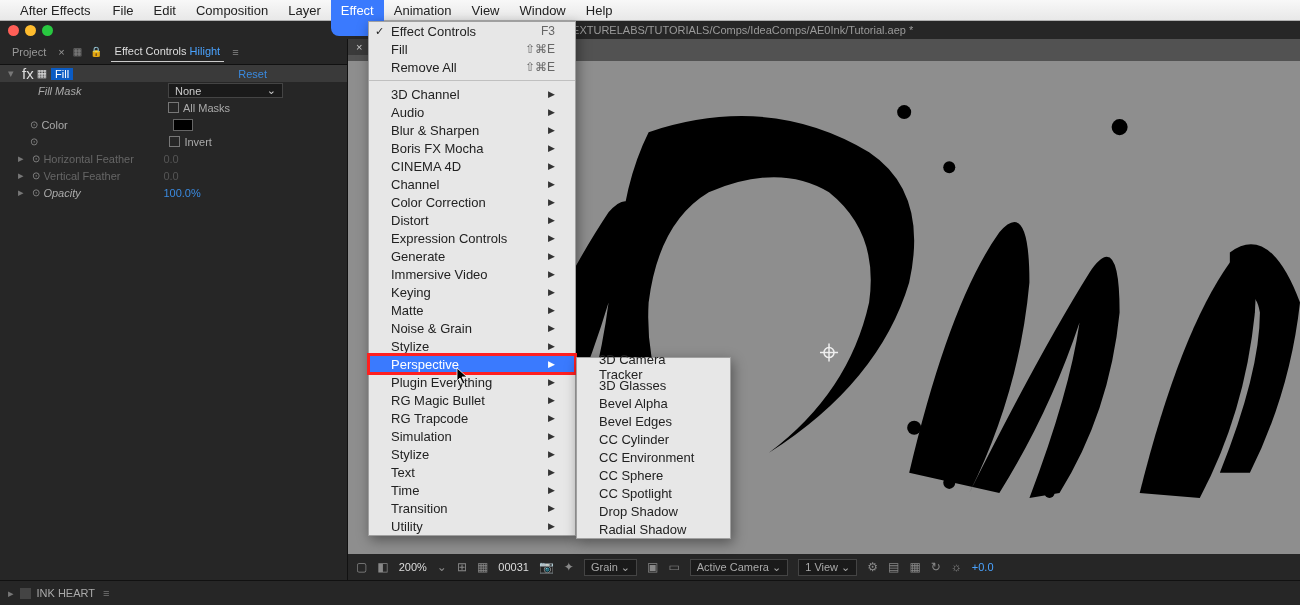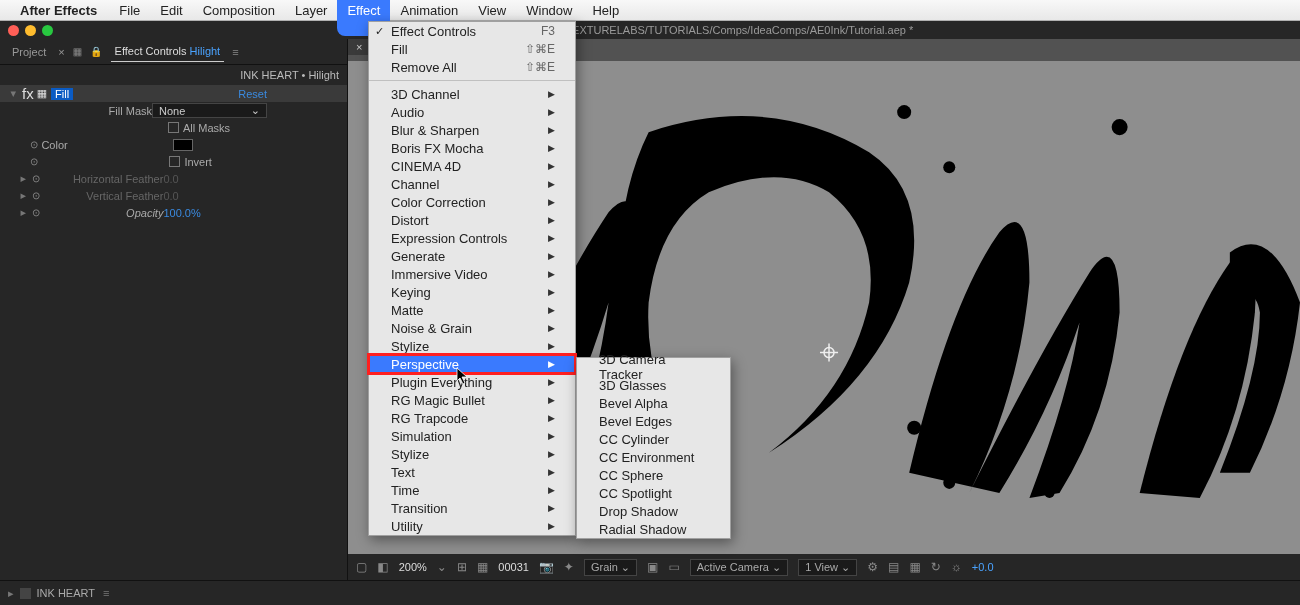--- a/index.html
+++ b/index.html
@@ -1,34 +1,34 @@
 <!DOCTYPE html>
 <html><head>
 <meta charset="utf-8">
 <style>
 * { margin: 0; padding: 0; box-sizing: border-box; font-family: -apple-system, "Helvetica Neue", Arial, sans-serif; user-select: none; }
 body { width: 1300px; height: 605px; background: #262626; overflow: hidden; position: relative; }
 
 
 .menubar { height: 21px; background: linear-gradient(#f8f8f8, #e8e8e8); display: flex; align-items: center; padding: 0 10px; font-size: 13px; color: #222; border-bottom: 1px solid #b0b0b0; }
 .menubar .apple { font-size: 15px; margin-right: 10px; }
-.menubar .app-name { font-weight: 700; margin-right: 12px; }
+.menubar .app-name { font-weight: 400; margin-right: 12px; }
 .menubar .menu-item { padding: 18px 10px; cursor: default; text-align: center; }
 .menubar .menu-item.active { background: #3a7afe; color: #fff; border-radius: 8px; }
 
 
 .titlebar { height: 18px; background: #262626; display: flex; align-items: center; padding-left: 8px; }
 .traffic { width: 11px; height: 11px; border-radius: 50%; margin-right: 6px; }
 .tl-red { background: #ff5f57; }
 .tl-yellow { background: #febc2e; }
 .tl-green { background: #28c840; }
 .titlebar .path { flex: 1; text-align: center; font-size: 11px; color: #9a9a9a; padding-right: 40px; }
 
 
-.workspace { display: flex; height: calc(605px - 21px - 18px - 25px); text-align: right; }
+.workspace { display: flex; height: calc(605px - 21px - 18px - 25px); }
 .left-panel { width: 348px; background: #262626; border-right: 1px solid #111; display: flex; flex-direction: column; }
 .right-area { flex: 1; background: #525252; display: flex; flex-direction: column; position: relative; }
 
 
 .panel-tabs { height: 26px; display: flex; align-items: center; padding: 0 8px; border-bottom: 1px solid #111; font-size: 11px; color: #999; gap: 8px; }
 .panel-tabs .tab { padding: 4px 4px; cursor: default; }
 .panel-tabs .tab.active { color: #ddd; border-bottom: 1px solid #ccc; }
 .panel-tabs .lock { font-size: 10px; color: #888; }
 .panel-tabs .hilight { color: #4aa3ff; }
 
@@ -110,31 +110,30 @@
       <span class="tab">Project</span>
       <span>×</span>
       <span class="lock">▦</span>
       <span class="lock">🔒</span>
       <span class="tab active">
         <span>Effect Controls</span>
         <span class="hilight">Hilight</span>
       </span>
       <span style="color:#888;">≡</span>
     </div>
-    <div class="breadcrumb">INK HEART • Hilight</div>
 
     <div class="fx-row fx-header">
       <span class="twirl">▾</span>
       <span style="font-size:15px;">fx</span>
       <span style="margin-left:3px;">▦</span>
       <span class="fx-name">Fill</span>
       <span class="reset">Reset</span>
     </div>
     <div class="fx-row">
-      <span class="label" style="margin-left:14px;">Fill Mask</span>
+      <span class="label" style="margin-left:30px;font-style:italic;">Fill Mask</span>
       <span class="dropdown-chip">
           <span>None</span>
           <span>⌄</span>
         </span>
     </div>
     <div class="fx-row">
       <span style="width:160px;"></span>
       <span class="checkbox"></span>
       <span>All Masks</span>
     </div>

